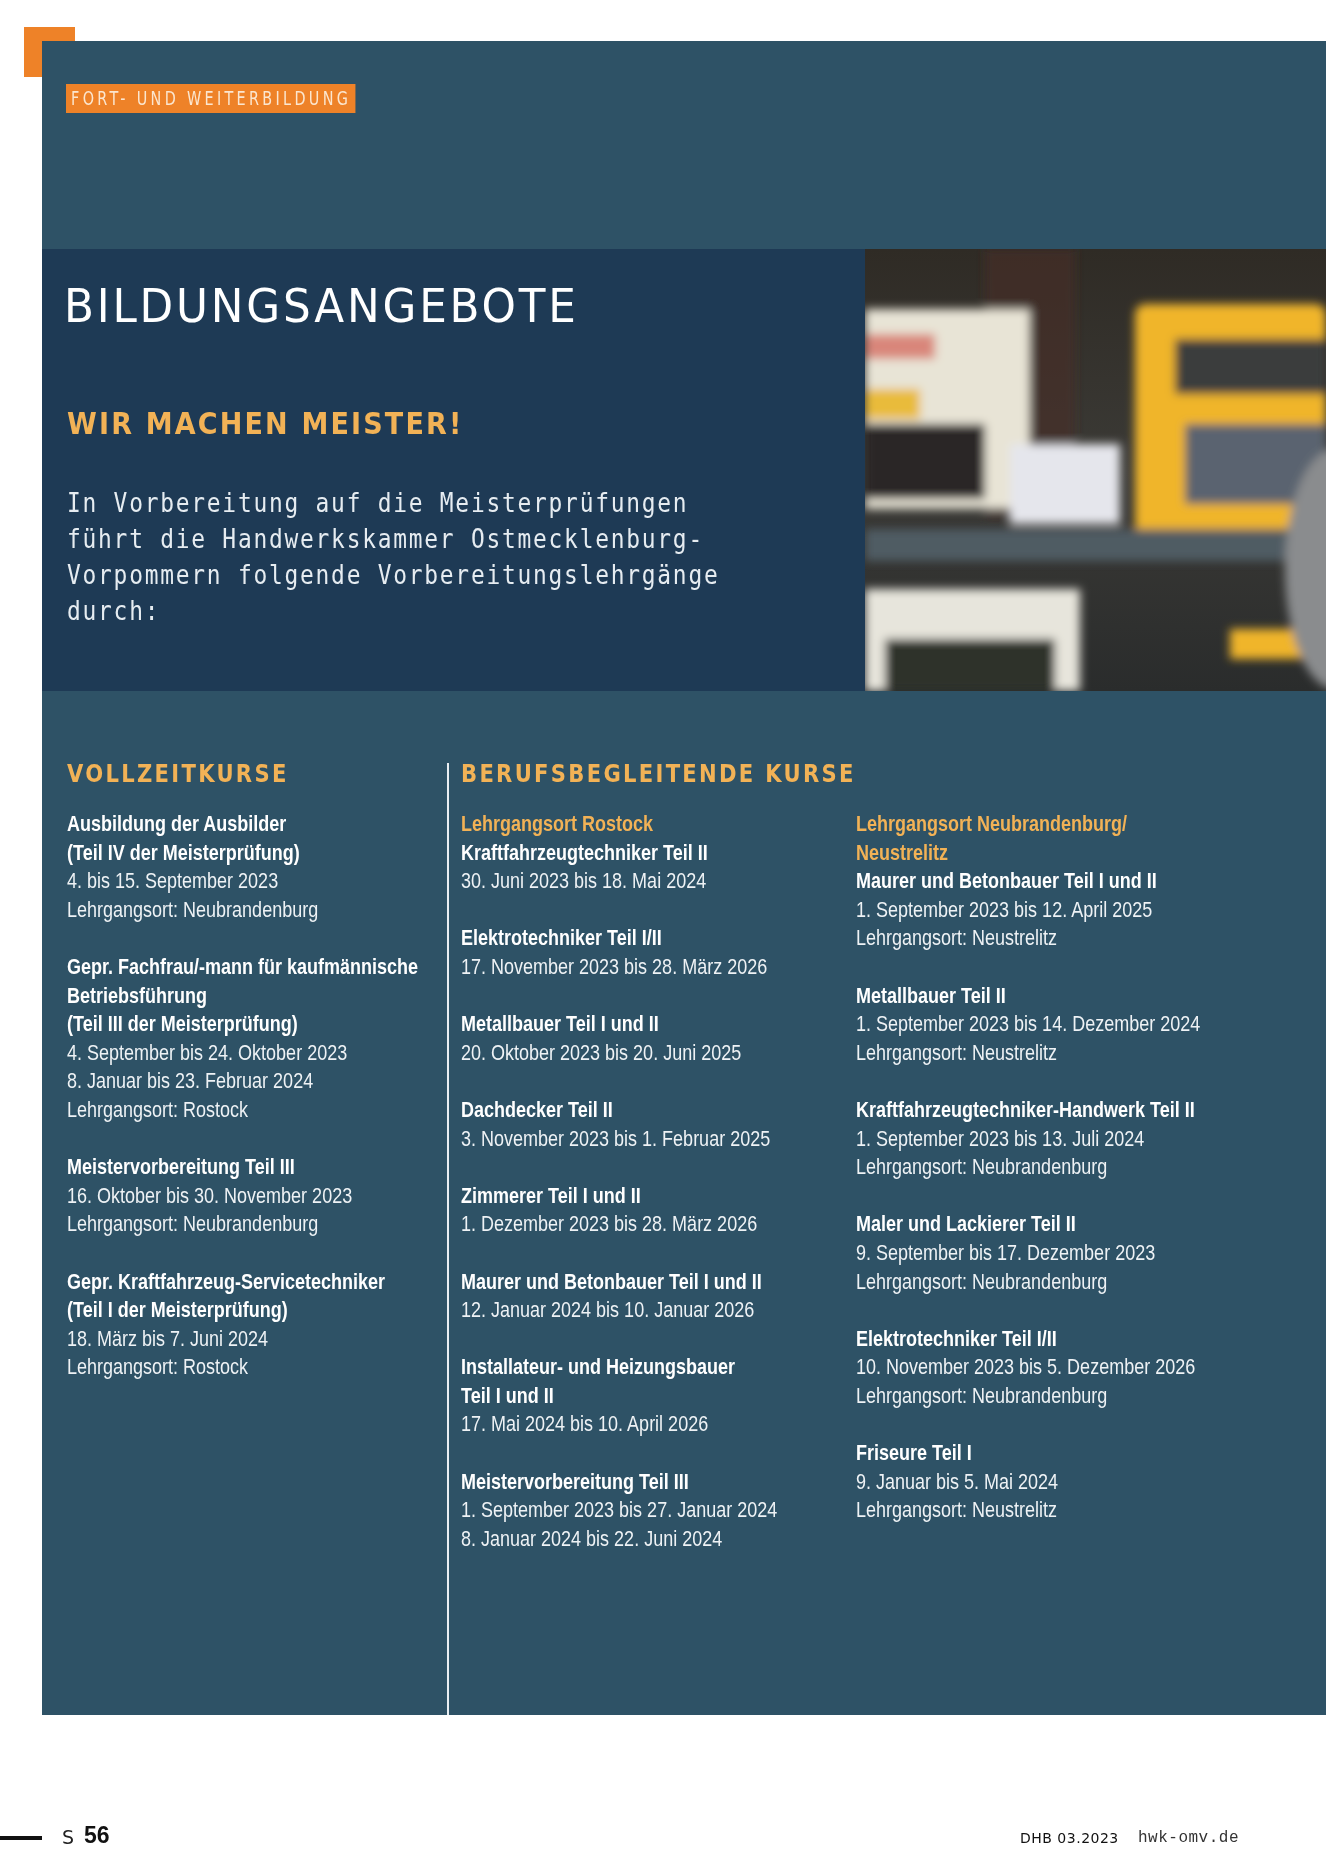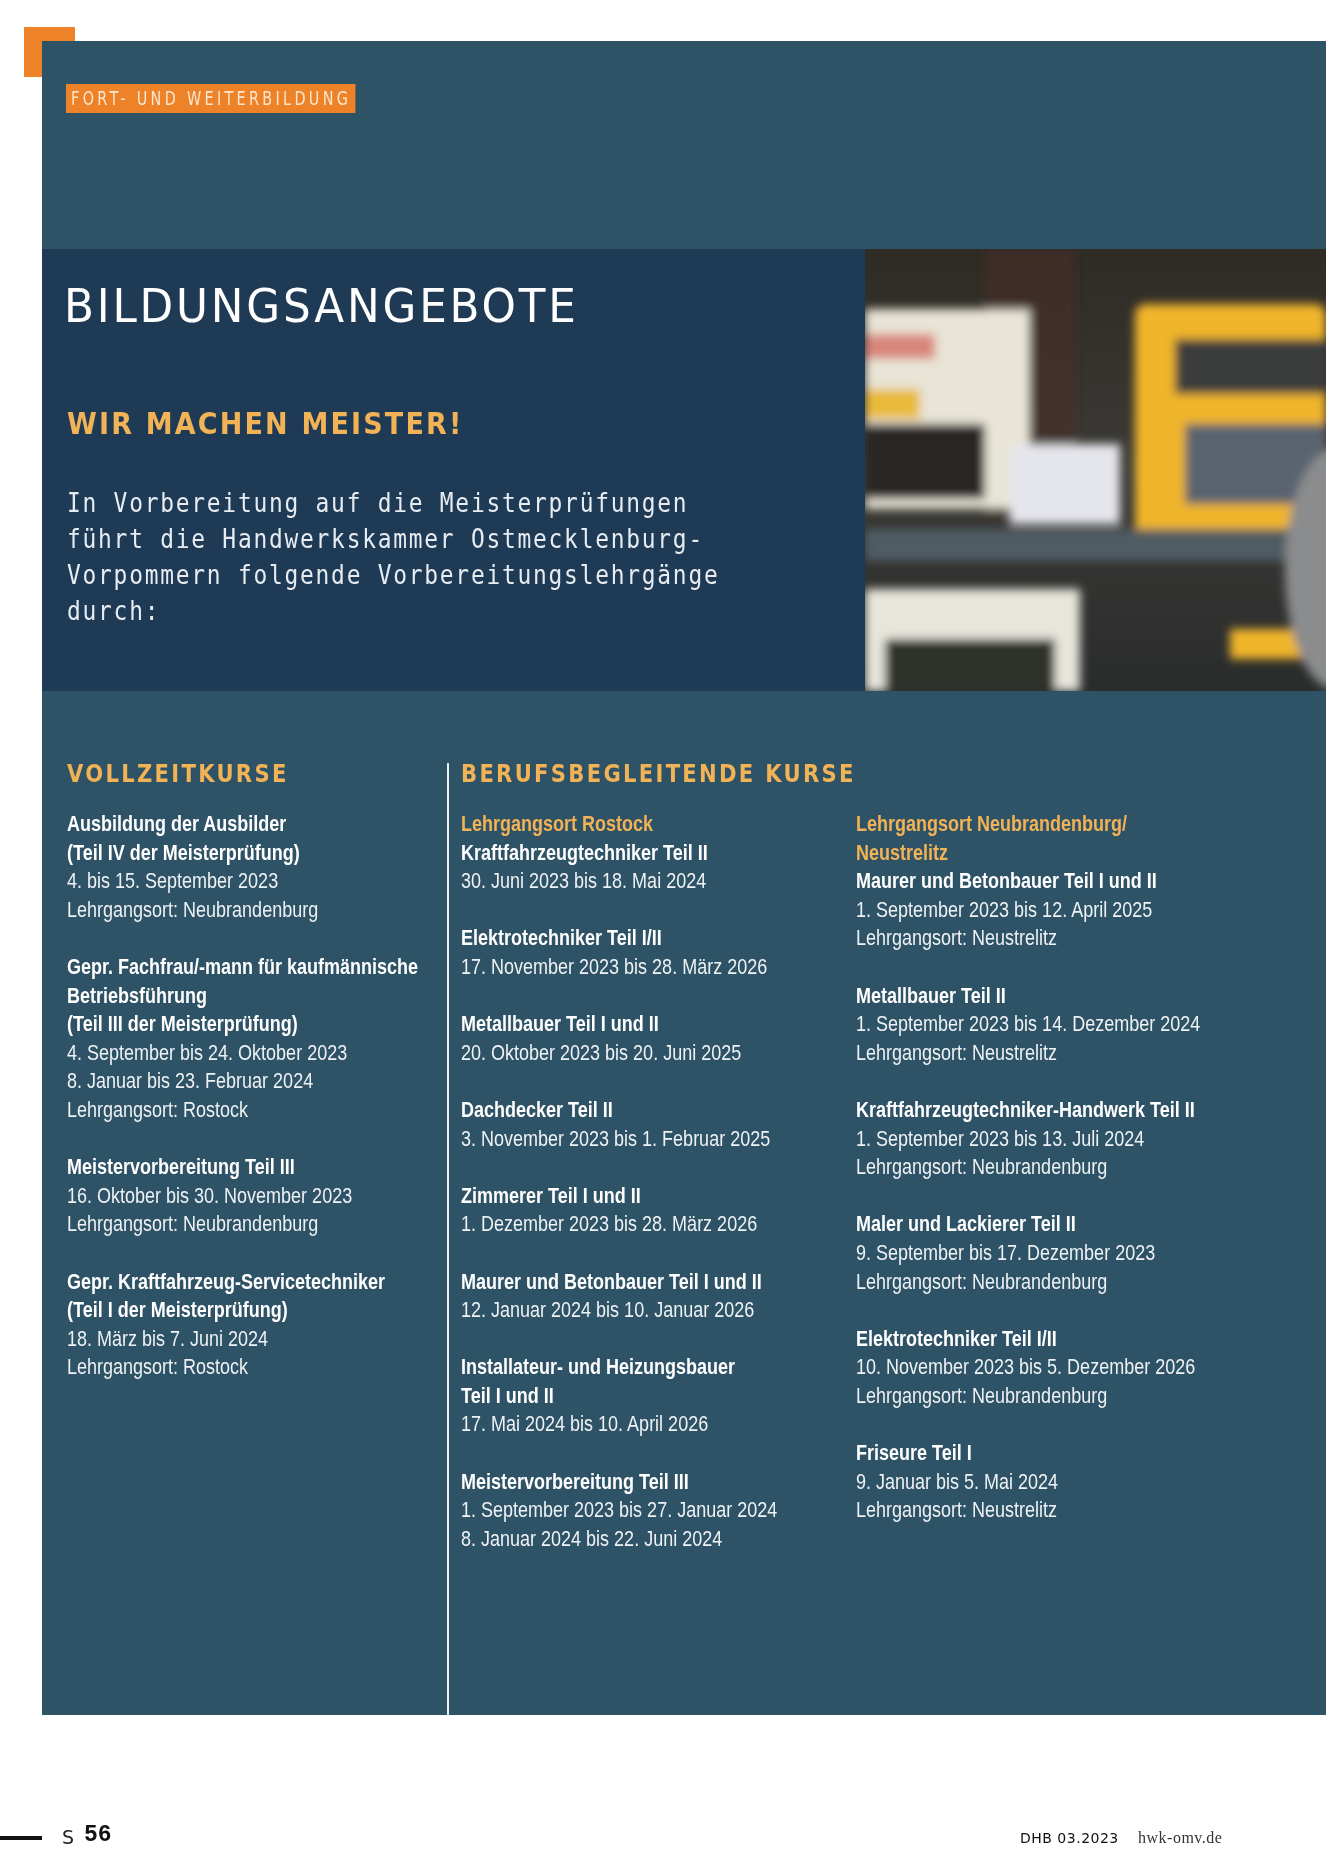--- a/index.html
+++ b/index.html
@@ -29,23 +29,23 @@
          font-size:22.5px; line-height:28.6px; }
   .col .line { white-space:nowrap; }
   .col .title { font-weight:bold; color:#ffffff; }
   .col .place-head { font-weight:bold; color:#f2b256; }
   .col .gap { height:28.6px; }
   #col1 { left:67px; }
   #col2 { left:461px; }
   #col3 { left:856px; }
   #footer-rule { left:0; top:1836px; width:42px; height:4px; background:#111; }
   #page-prefix { left:62px; top:1826px; font-size:19px; color:#222; font-family:"DejaVu Sans", sans-serif; }
-  #page-number { left:84px; top:1822px; font-size:23px; font-weight:bold; color:#111; font-family:Liberation Mono, monospace; }
+  #page-number { left:84px; top:1822px; font-size:23px; font-weight:bold; color:#111; font-family:Liberation Sans, sans-serif; }
   #issue { left:1020px; top:1830px; font-size:14px; font-weight:normal; color:#111; letter-spacing:0.5px; font-family:"DejaVu Sans", sans-serif; }
-  #website { left:1138px; top:1829px; font-size:16px; color:#333; letter-spacing:0.5px; font-family:Liberation Serif, serif; }
+  #website { left:1138px; top:1829px; font-size:16px; color:#333; letter-spacing:0.5px; font-family:Liberation Mono, monospace; }
 </style>
 </head>
 <body>
 
 <div id="orange-square" class="abs"></div>
 <div id="panel" class="abs"></div>
 
 <div id="tag" class="abs">FORT- UND WEITERBILDUNG</div>
 
 <div id="hero-box" class="abs"></div>

